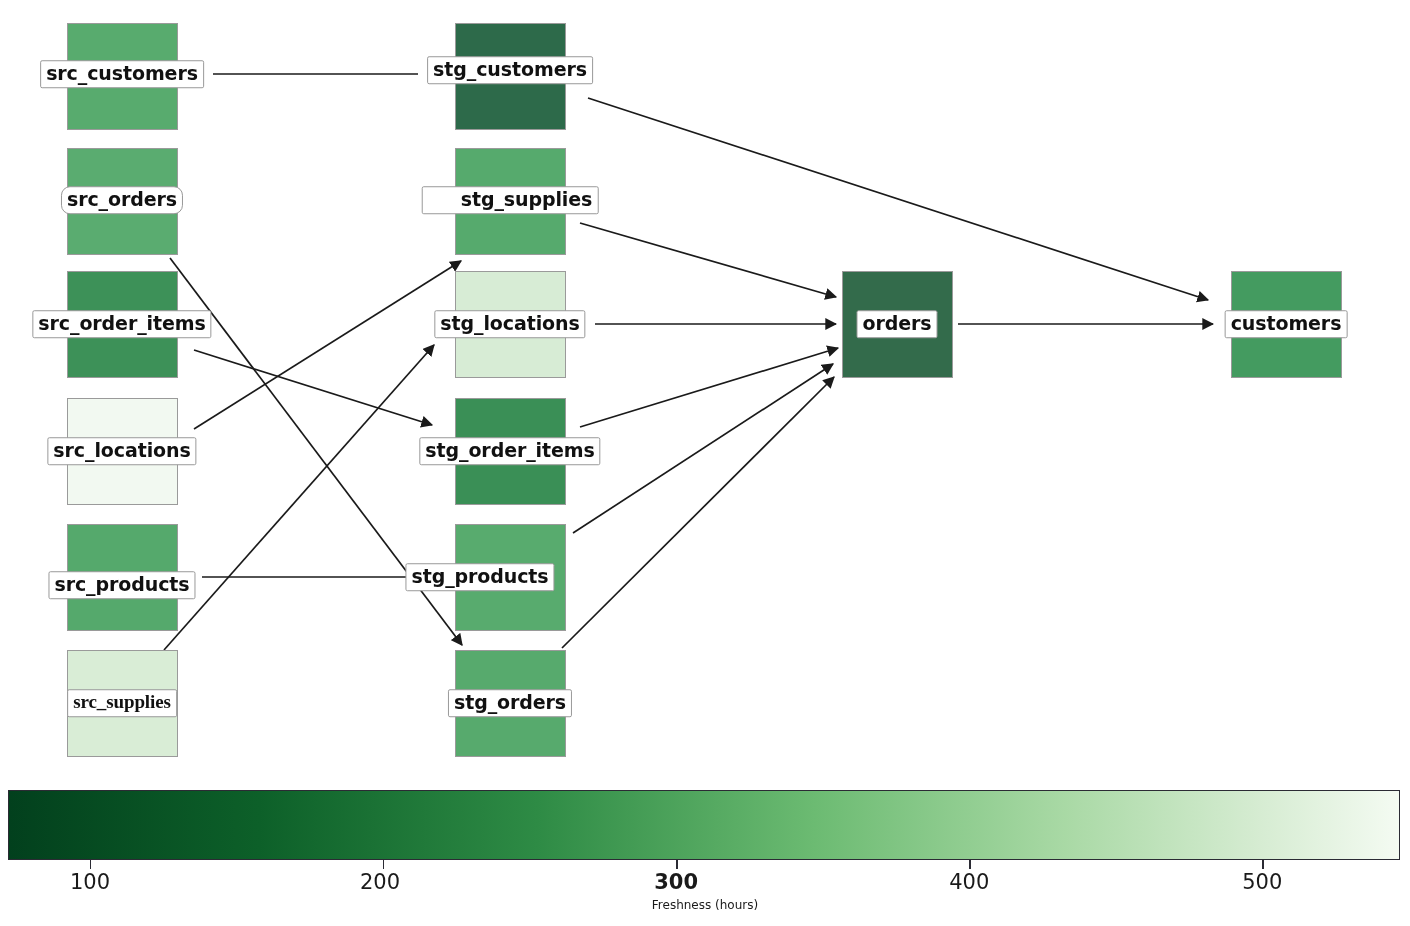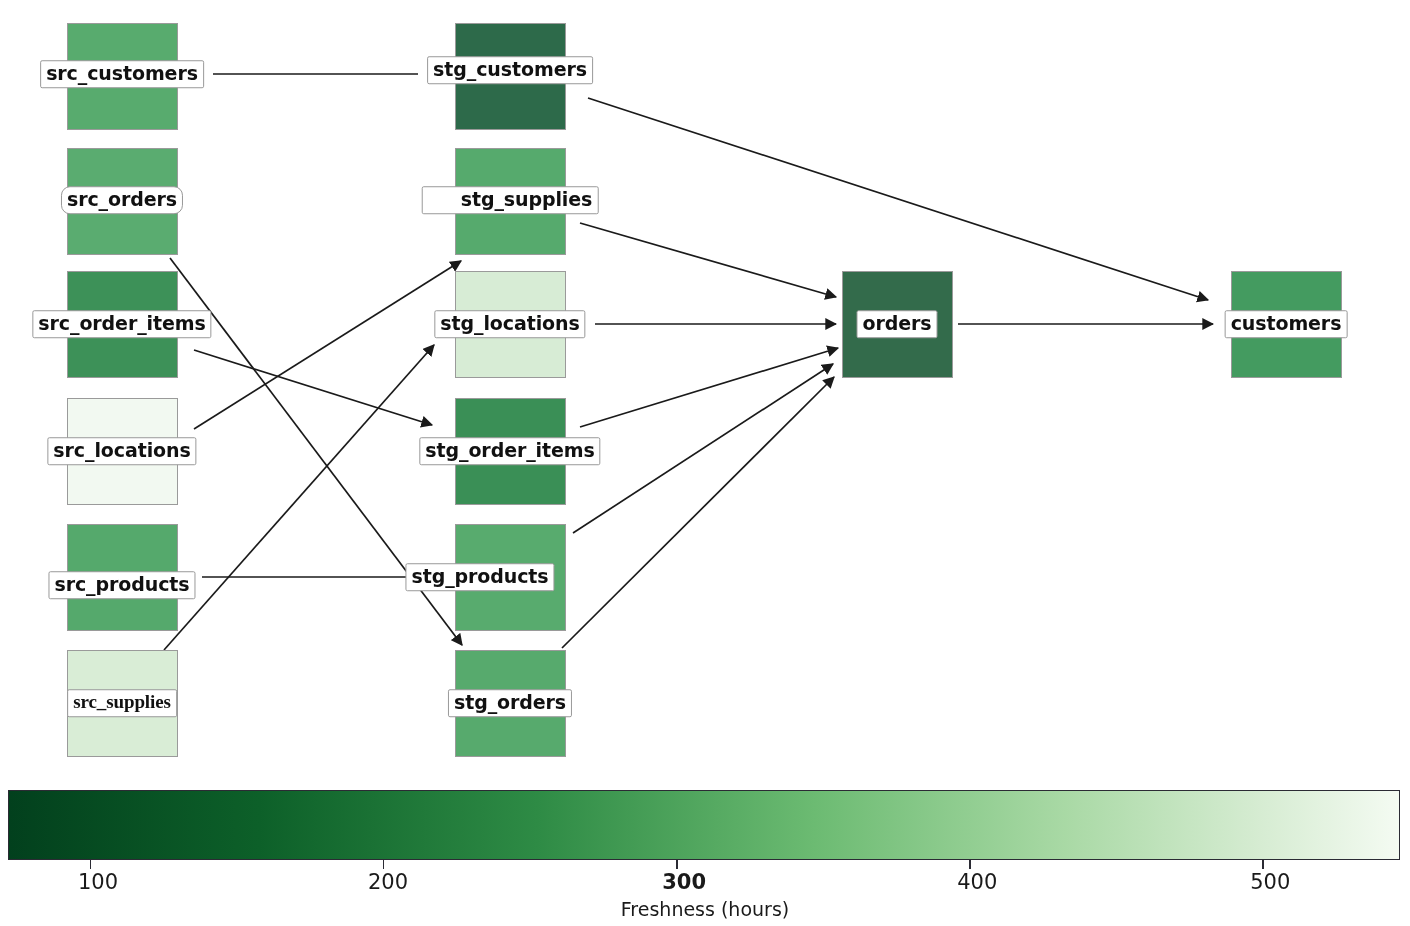--- a/index.html
+++ b/index.html
@@ -43,26 +43,25 @@
     box-sizing:border-box;
   }
   .cb-tick{
     position:absolute;top:80px;width:1.4px;height:9px;background:#2b2b34;
   }
   .cb-ticklabel{
     position:absolute;top:90px;
     font-size:21px;color:#1a1a1a;
     transform:translateX(-50%);
     white-space:nowrap;
-    margin-left:8px;
   }
   #cb-axis-label{
     position:absolute;top:118px;left:705px;
     transform:translateX(-50%);
-    font-size:19px;color:#1a1a1a;white-space:nowrap;
+    font-size:12px;color:#1a1a1a;white-space:nowrap;
   }
 </style>
 </head>
 <body>
 
 <div id="stage">
 
   <div id="graph">
 
     <svg id="edges" viewBox="0 0 1410 780" xmlns="http://www.w3.org/2000/svg">

